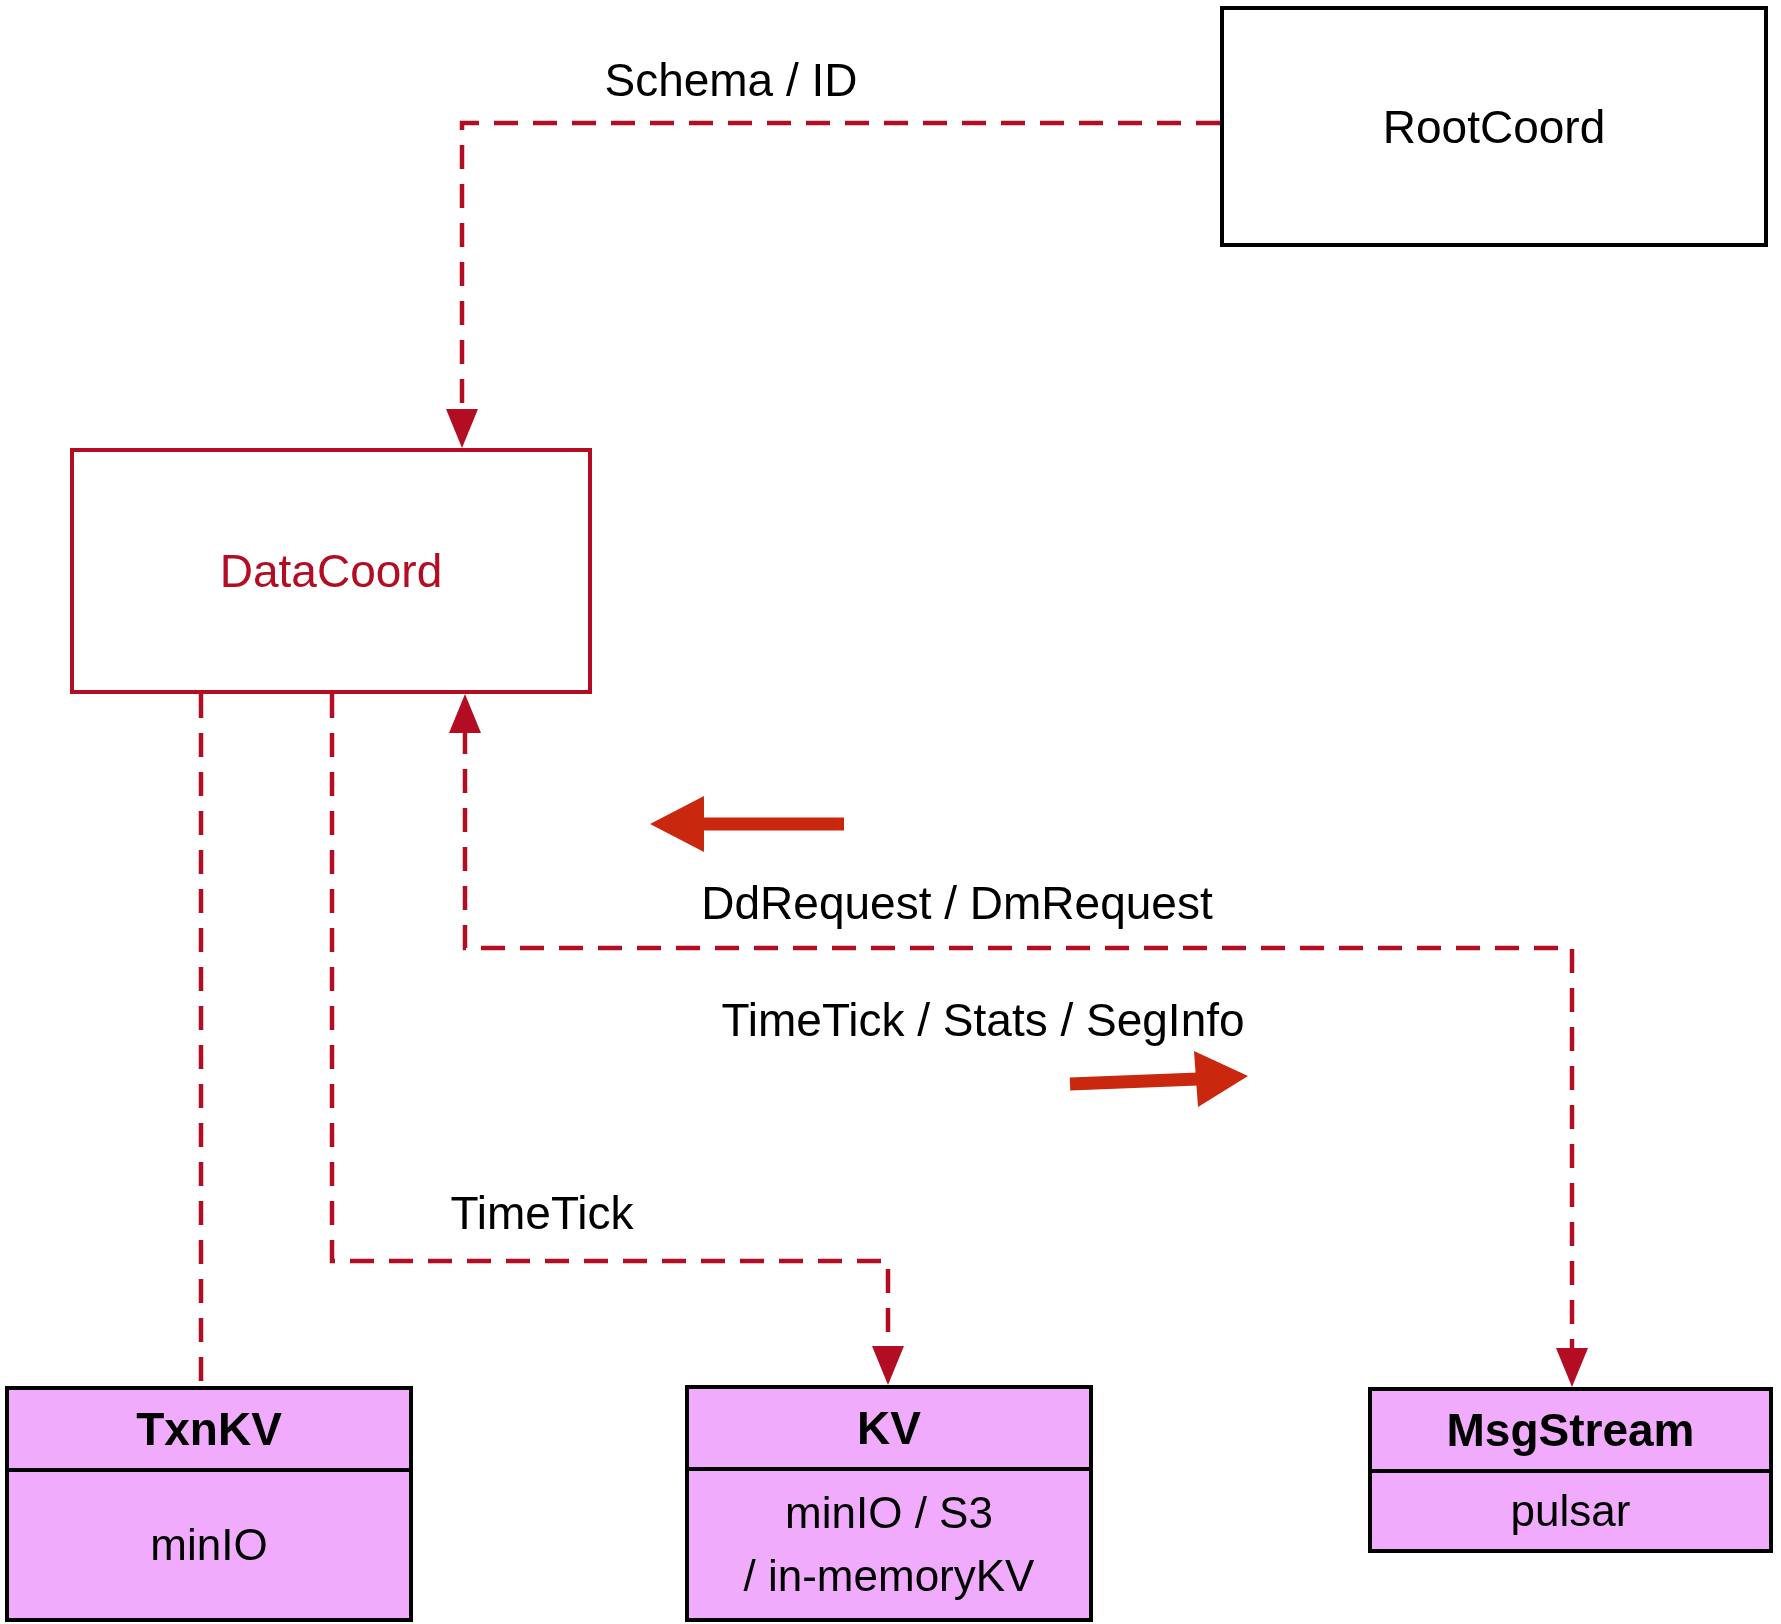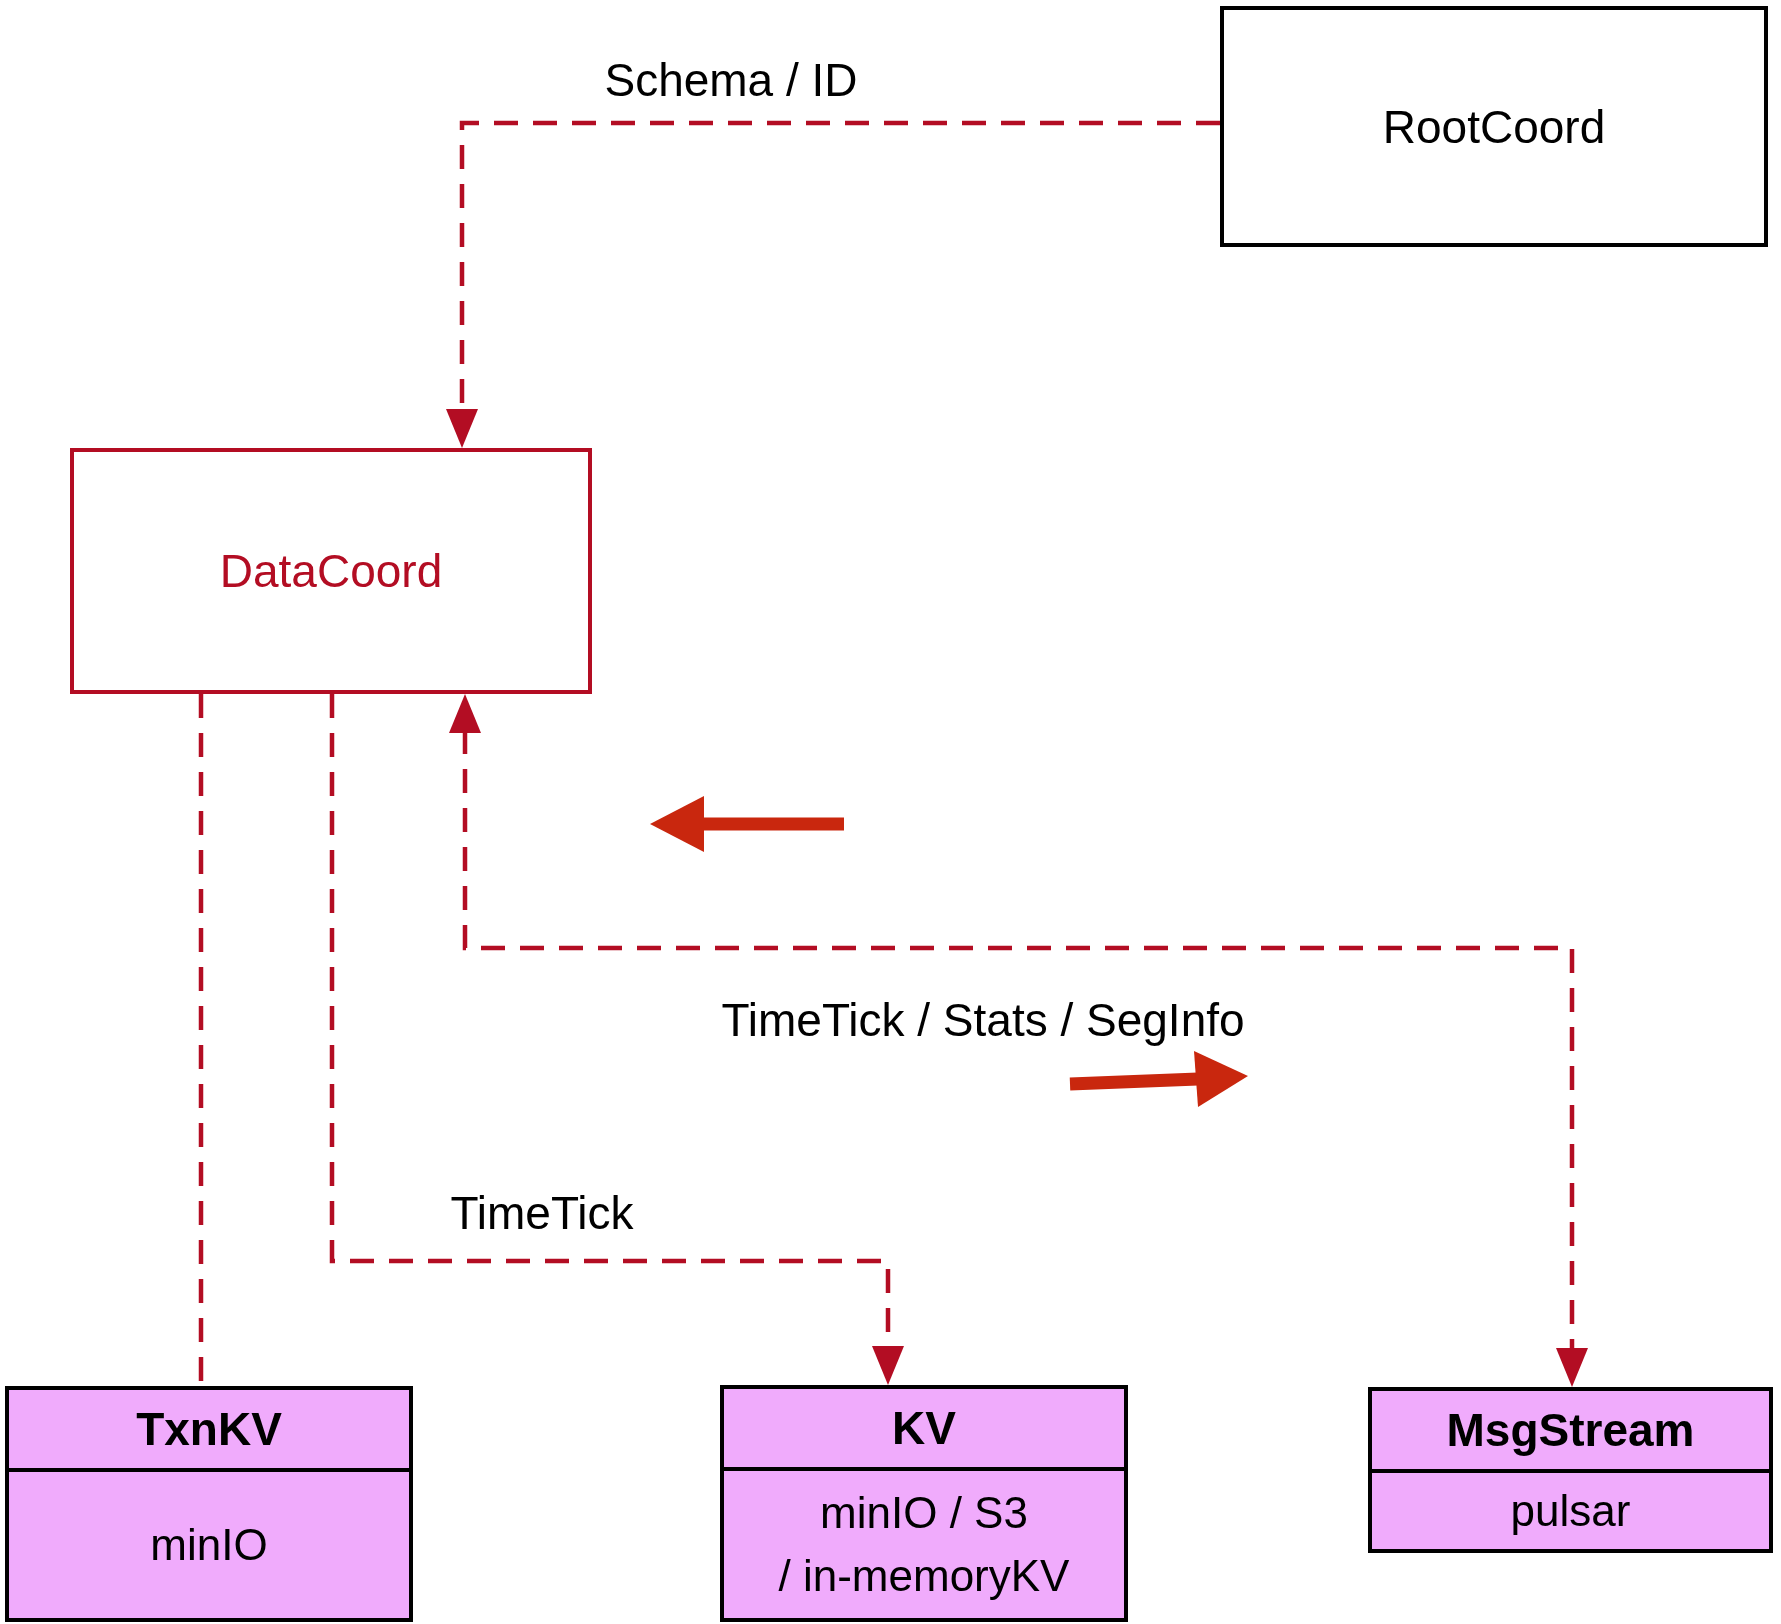--- a/index.html
+++ b/index.html
@@ -137,35 +137,36 @@
     <span class="node-label">DataCoord</span>
   </div>
 
   <div class="record" id="txnkv-box" style="left:5px; top:1386px; width:408px; height:236px;">
     <div class="record-header">TxnKV</div>
     <div class="record-body">
       <span>minIO</span>
     </div>
   </div>
 
-  <div class="record" id="kv-box" style="left:685px; top:1385px; width:408px; height:237px;margin-left:35px;">
+  <div class="record" id="kv-box" style="left:685px; top:1385px; width:408px; height:237px;">
     <div class="record-header">KV</div>
     <div class="record-body">
       <span>minIO / S3</span>
       <span>/ in-memoryKV</span>
     </div>
   </div>
 
   <div class="record" id="msgstream-box" style="left:1368px; top:1387px; width:405px; height:166px;">
     <div class="record-header">MsgStream</div>
     <div class="record-body">
       <span>pulsar</span>
     </div>
   </div>
 
   <div class="edge-label" style="left:731px; top:80px;">Schema / ID</div>
 
+  <div class="edge-label" style="left:957px; top:903px;">DdRequest / DmRequest</div>
 
   <div class="edge-label" style="left:942px; top:1020px;margin-left:41px;">TimeTick / Stats / SegInfo</div>
 
   <div class="edge-label" style="left:542px; top:1213px;">TimeTick</div>
 
 </div>
 
 </body></html>

